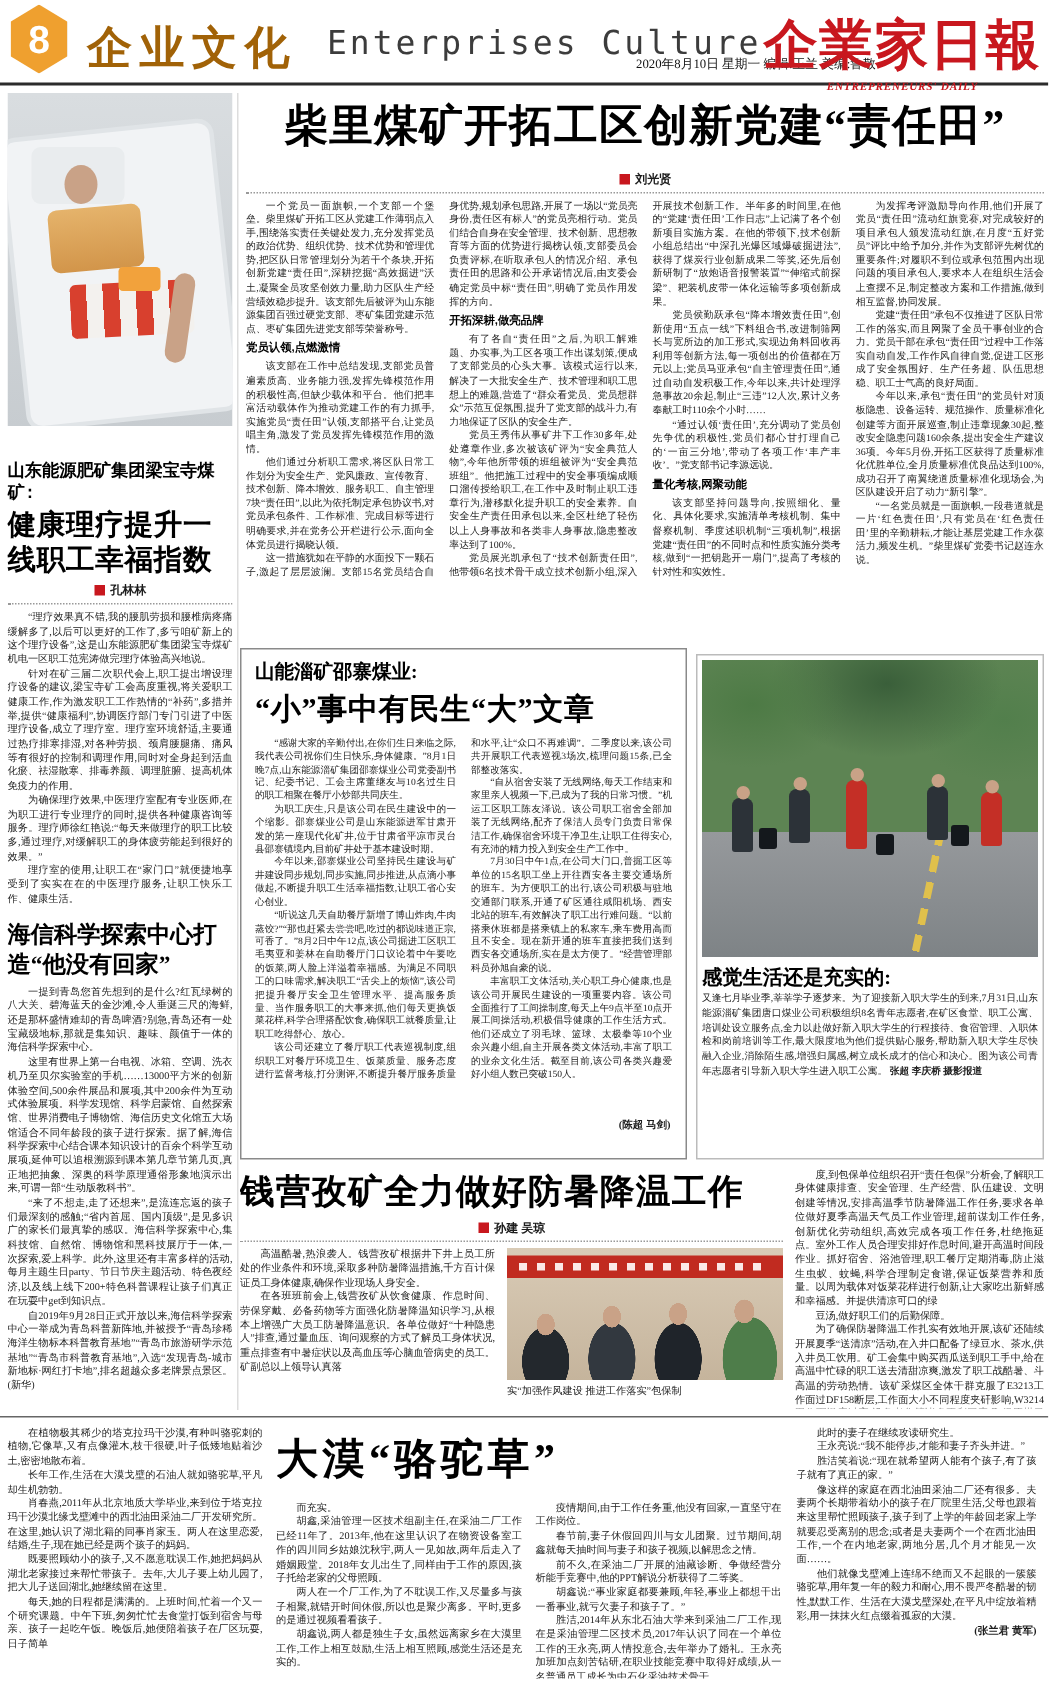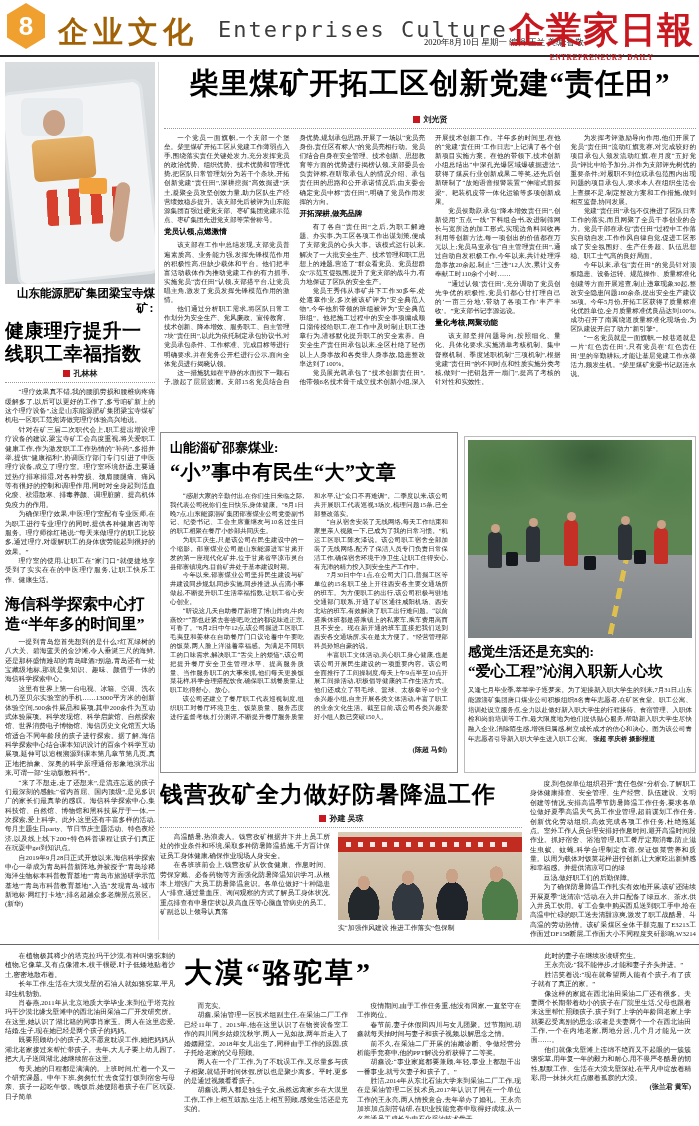--- a/index.html
+++ b/index.html
@@ -11,21 +11,21 @@
        clip-path:polygon(50% 0,100% 25%,100% 75%,50% 100%,0 75%,0 25%);
        display:flex;align-items:center;justify-content:center;filter:drop-shadow(2px 2px 0 #b5b5b5);}
   .hex span{color:#fff;font-size:26px;font-weight:bold;font-family:"Liberation Sans",sans-serif;}
   .sec-cn{position:absolute;left:58px;top:12px;font-size:30px;font-weight:bold;letter-spacing:5px;
           font-family:"Liberation Sans",sans-serif;color:#a16207;}
   .sec-en{position:absolute;left:218px;top:17px;font-size:22px;letter-spacing:2px;color:#3c3c3c;
           font-family:"DejaVu Sans Mono",monospace;}
   .dateline{position:absolute;left:424px;top:37px;font-size:8.5px;color:#111;white-space:nowrap;}
   .masthead{position:absolute;right:5px;top:6px;text-align:center;color:#c8171e;}
   .m-cn{font-size:36px;font-weight:bold;letter-spacing:1px;font-family:"Liberation Serif",serif;}
-  .m-en{font-size:7.5px;font-weight:bold;letter-spacing:.5px;margin-top:-2px;}
+  .m-en{font-size:7.5px;font-weight:bold;letter-spacing:.5px;margin-top:-2px;font-style:italic;}
   .vdiv{position:absolute;left:158px;top:62px;height:878px;border-left:1px solid #ddd;}
   
   .body-text{font-size:6.8px;line-height:1.38;text-align:justify;color:#222;}
   .body-text p{margin:0;text-indent:2em;}
   h4.subhead{font-size:7.6px;font-weight:bold;margin:3px 0;text-indent:0;
              font-family:"Liberation Sans",sans-serif;color:#000;}
   .byline{display:flex;align-items:center;gap:4px;font-size:8px;font-weight:bold;
           border-bottom:1px dotted #999;padding-bottom:3px;margin:3px 0 4px;justify-content:center;}
   .bsq{width:7px;height:7px;background:#c8171e;flex:0 0 auto;}
   .credit{text-align:right;font-size:7px;font-weight:bold;}
@@ -36,21 +36,21 @@
   .pt-bed{position:absolute;left:6px;top:26px;width:138px;height:190px;background:#f1f3f5;
           transform:rotate(-6deg);border-radius:8px;box-shadow:0 0 0 3px #e0e4e7;}
   .pt-pillow{position:absolute;left:16px;top:36px;width:62px;height:38px;background:#e9ecee;border-radius:6px;}
   .pt-head{position:absolute;left:38px;top:48px;width:22px;height:26px;background:#c9a287;border-radius:50%;}
   .pt-vest{position:absolute;left:28px;top:76px;width:62px;height:42px;border-radius:6px;
            transform:rotate(-5deg);background:linear-gradient(#e5b36b,#d2954a);}
   .pt-belt{position:absolute;left:42px;top:126px;width:82px;height:36px;border-radius:4px;transform:rotate(-3deg);
            background:repeating-linear-gradient(90deg,#d8402e 0 11px,#f3f1ee 11px 22px);}
   .pt-pad{position:absolute;left:74px;top:116px;width:28px;height:16px;background:#f2a23c;border-radius:3px;}
   .pt-arm{position:absolute;left:108px;top:120px;width:14px;height:60px;background:#c9a287;border-radius:7px;transform:rotate(8deg);}
-  .kicker{font-weight:bold;font-size:11.5px;margin-top:2px;color:#000;font-family:Liberation Mono, monospace;text-align:right;}
+  .kicker{font-weight:bold;font-size:11.5px;margin-top:22px;color:#000;font-family:Liberation Mono, monospace;}
   .lc-title{font-size:19px;font-weight:bold;line-height:1.22;margin:3px 0 2px;color:#000;
             font-family:"Liberation Serif",serif;letter-spacing:.5px;}
   .title-md{font-size:15.5px;font-weight:bold;line-height:1.25;margin:10px 0 4px;color:#000;}
   
   .main-art{position:absolute;left:164px;top:64px;width:532px;height:362px;}
   .main-title{font-size:29px;font-weight:bold;text-align:center;margin:0 0 10px;letter-spacing:1px;color:#000;}
   .main-body{columns:4;column-gap:10px;height:296px;overflow:hidden;font-size:6.6px;}
   
   .shaozhai{position:absolute;left:160px;top:432px;width:298px;height:341px;border:1px solid #8a8a8a;
             padding:6px 9px;box-sizing:border-box;}
@@ -143,21 +143,21 @@
     <div class="byline">
       <span class="bsq"></span>
       <span>孔林林</span>
     </div>
     <div class="body-text">
         <p>“理疗效果真不错,我的腰肌劳损和腰椎病疼痛缓解多了,以后可以更好的工作了,多亏咱矿新上的这个理疗设备”,这是山东能源肥矿集团梁宝寺煤矿机电一区职工范宪涛做完理疗体验高兴地说。</p>
         <p>针对在矿三届二次职代会上,职工提出增设理疗设备的建议,梁宝寺矿工会高度重视,将关爱职工健康工作,作为激发职工工作热情的“补药”,多措并举,提供“健康福利”,协调医疗部门专门引进了中医理疗设备,成立了理疗室。理疗室环境舒适,主要通过热疗排寒排湿,对各种劳损、颈肩腰腿痛、痛风等有很好的控制和调理作用,同时对全身起到活血化瘀、祛湿散寒、排毒养颜、调理脏腑、提高机体免疫力的作用。</p>
         <p>为确保理疗效果,中医理疗室配有专业医师,在为职工进行专业理疗的同时,提供各种健康咨询等服务。理疗师徐红艳说:“每天来做理疗的职工比较多,通过理疗,对缓解职工的身体疲劳能起到很好的效果。”</p>
         <p>理疗室的使用,让职工在“家门口”就便捷地享受到了实实在在的中医理疗服务,让职工快乐工作、健康生活。</p>
       </div>
-    <h3 class="title-md">海信科学探索中心打造“半年多的时间里”</h3>
+    <h3 class="title-md">海信科学探索中心打造“他没有回家”</h3>
     <div class="body-text">
         <p>一提到青岛您首先想到的是什么?红瓦绿树的八大关、碧海蓝天的金沙滩,令人垂涎三尺的海鲜,还是那杯盛情难却的青岛啤酒?别急,青岛还有一处宝藏级地标,那就是集知识、趣味、颜值于一体的海信科学探索中心。</p>
         <p>这里有世界上第一台电视、冰箱、空调、洗衣机乃至贝尔实验室的手机……13000平方米的创新体验空间,500余件展品和展项,其中200余件为互动式体验展项。科学发现馆、科学启蒙馆、自然探索馆、世界消费电子博物馆、海信历史文化馆五大场馆适合不同年龄段的孩子进行探索。据了解,海信科学探索中心结合课本知识设计的百余个科学互动展项,延伸可以追根溯源到课本第几章节第几页,真正地把抽象、深奥的科学原理通俗形象地演示出来,可谓一部“生动版教科书”。</p>
         <p>“来了不想走,走了还想来”,是流连忘返的孩子们最深刻的感触;“省内首屈、国内顶级”,是见多识广的家长们最真挚的感叹。海信科学探索中心,集科技馆、自然馆、博物馆和黑科技展厅于一体,一次探索,爱上科学。此外,这里还有丰富多样的活动,每月主题生日party、节日节庆主题活动、特色夜经济,以及线上线下200+特色科普课程让孩子们真正在玩耍中get到知识点。</p>
         <p>自2019年9月28日正式开放以来,海信科学探索中心一举成为青岛科普新阵地,并被授予“青岛珍稀海洋生物标本科普教育基地”“青岛市旅游研学示范基地”“青岛市科普教育基地”,入选“发现青岛-城市新地标·网红打卡地”,排名超越众多老牌景点景区。(新华)</p>
       </div>
   </div>
 
   <div class="main-art">
     <h1 class="main-title">柴里煤矿开拓工区创新党建“责任田”</h1>
@@ -218,21 +218,20 @@
           <i></i>
         </div>
       <div class="fig red" style="left:186px;top:88px;">
           <i></i>
         </div>
       <div class="bag" style="left:38px;top:112px;"></div>
       <div class="bag" style="left:116px;top:116px;"></div>
       <div class="bag" style="left:166px;top:110px;"></div>
     </div>
     <div class="tk-kicker">感觉生活还是充实的:</div>
-    <h3 class="tk-title">“爱心工程”沁润入职新人心坎</h3>
     <p class="tk-caption">
       <span>又逢七月毕业季,莘莘学子逐梦来。为了迎接新入职大学生的到来,7月31日,山东能源淄矿集团唐口煤业公司积极组织8名青年志愿者,在矿区食堂、职工公寓、培训处设立服务点,全力以赴做好新入职大学生的行程接待、食宿管理、入职体检和岗前培训等工作,最大限度地为他们提供贴心服务,帮助新入职大学生尽快融入企业,消除陌生感,增强归属感,树立成长成才的信心和决心。图为该公司青年志愿者引导新入职大学生进入职工公寓。</span>
       <span class="tk-credit">张超 李庆桥 摄影报道</span>
     </p>
   </div>
 
   <div class="qyz">
     <div class="qyz-left">
       <h2 class="qyz-title">钱营孜矿全力做好防暑降温工作</h2>
       <div class="byline">

